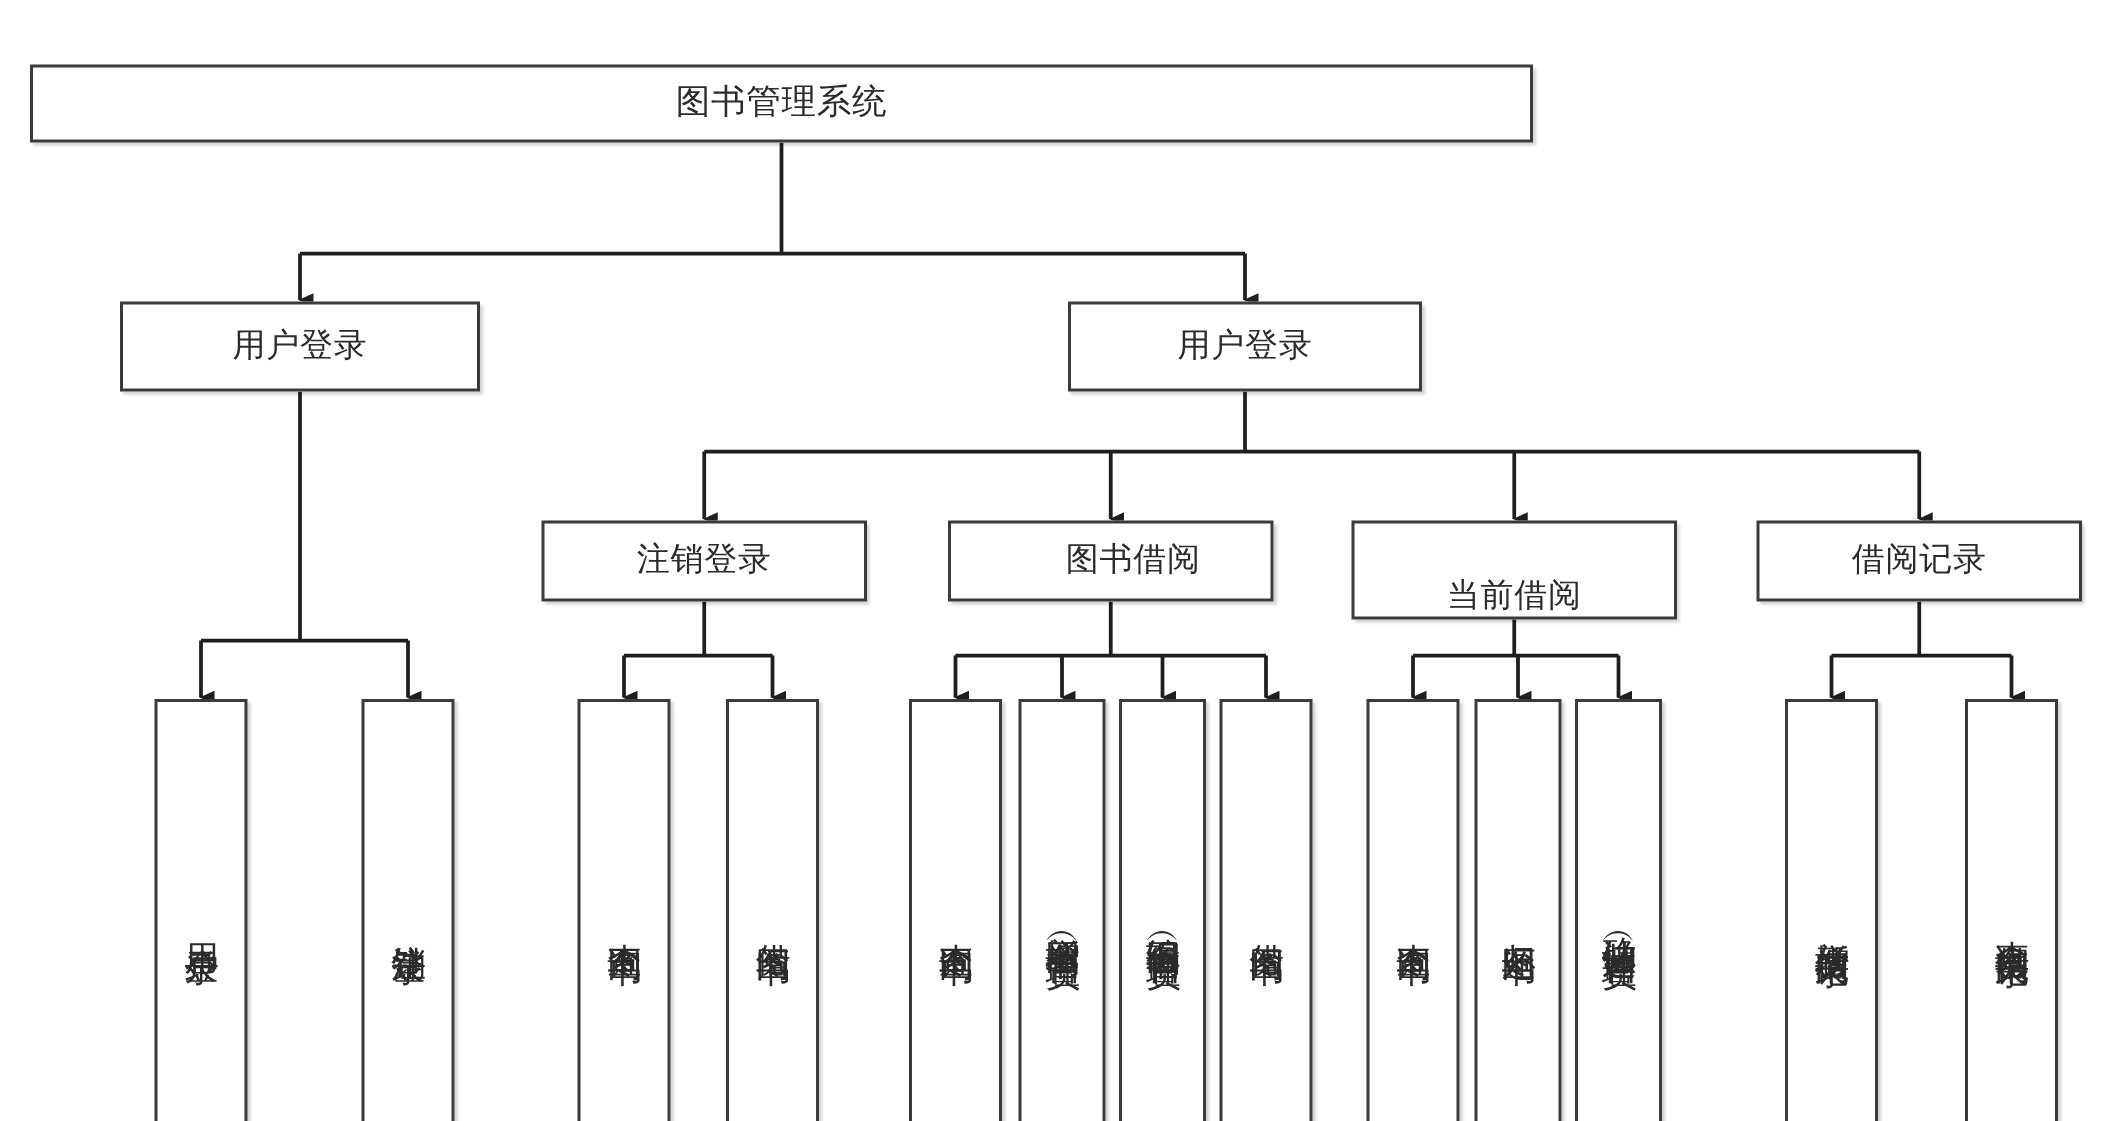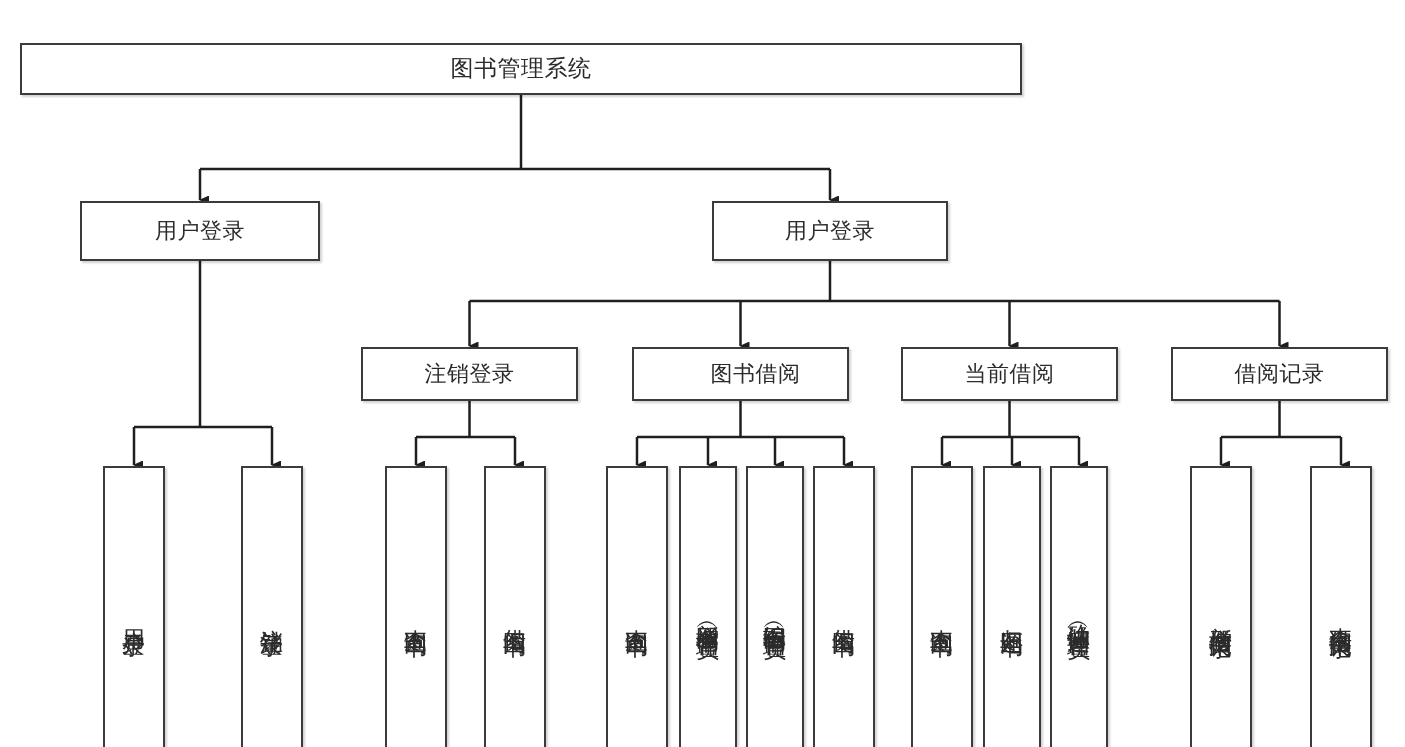--- a/index.html
+++ b/index.html
@@ -127,21 +127,21 @@
       </div>
       <div class="node horiz" style="left: 712px; top: 172px; width: 236px; height: 60px;">
         <span class="label">用户登录</span>
       </div>
       <div class="node horiz" style="left: 361px; top: 318px; width: 217px; height: 54px;">
         <span class="label">注销登录</span>
       </div>
       <div class="node horiz" style="left: 632px; top: 318px; width: 217px; height: 54px; padding-left: 30px;">
         <span class="label">图书借阅</span>
       </div>
-      <div class="node horiz" style="left: 901px; top: 318px; width: 217px; height: 54px;">
+      <div class="node horiz" style="left: 901px; top: 318px; width: 217px; height: 66px; align-items: flex-end;">
         <span class="label">当前借阅</span>
       </div>
       <div class="node horiz" style="left: 1171px; top: 318px; width: 217px; height: 54px;">
         <span class="label">借阅记录</span>
       </div>
       <div class="node vert" style="left: 103px; top: 437px; width: 62px; height: 298px;">
         <span class="label">用户登录</span>
       </div>
       <div class="node vert" style="left: 241px; top: 437px; width: 62px; height: 298px;">
         <span class="label">注销登录</span>

